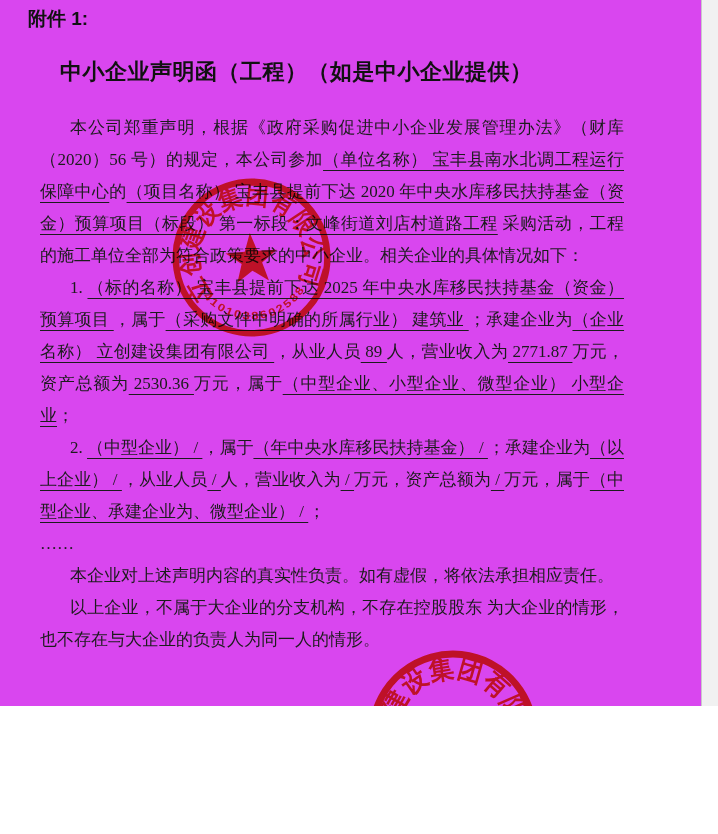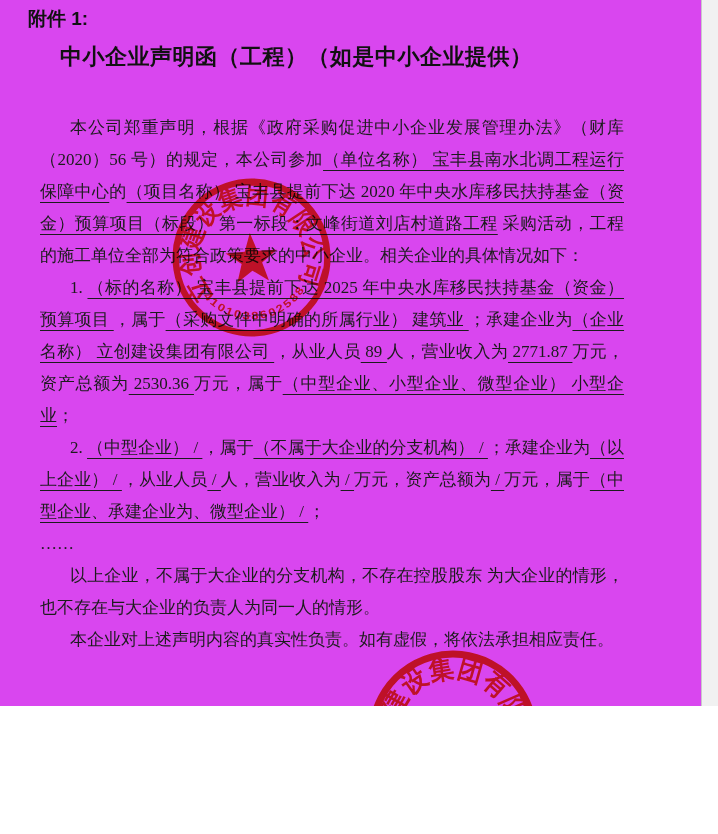--- a/index.html
+++ b/index.html
@@ -11,21 +11,21 @@
   .edge-right{
     position:absolute;top:0;right:0;bottom:0;width:16px;
     background:#f1f1f1;border-left:1px solid #c9c9c9;
   }
   .attach{
     position:absolute;left:28px;top:6px;
     font-family:"Liberation Sans","DejaVu Sans",sans-serif;
     font-weight:700;font-size:19px;color:#111;
   }
   .title{
-    position:absolute;left:60px;top:42px;margin:0;
+    position:absolute;left:60px;top:57px;margin:0;
     font-family:"Liberation Sans","DejaVu Sans",sans-serif;
     font-size:22px;font-weight:700;letter-spacing:.5px;color:#111;
   }
   .content{
     position:absolute;left:40px;top:112px;width:584px;
     font-size:17px;line-height:32px;text-align:justify;
   }
   .para{margin:0;}
   .indent{text-indent:30px;}
   .u{
@@ -56,27 +56,27 @@
   <div class="attach">附件 1:</div>
 
   <h1 class="title">中小企业声明函（工程）（如是中小企业提供）</h1>
 
   <div class="content">
 
     <p class="para indent"><span>本公司郑重声明，根据《政府采购促进中小企业发展管理办法》（财库（2020）56 号）的规定，本公司参加</span><span class="u">（单位名称） 宝丰县南水北调工程运行保障中心</span><span>的</span><span class="u">（项目名称） 宝丰县提前下达 2020 年中央水库移民扶持基金（资金）预算项目（标段） 第一标段：文峰街道刘店村道路工程</span><span> 采购活动，工程的施工单位全部为符合政策要求的中小企业。相关企业的具体情况如下：</span></p>
 
     <p class="para indent"><span>1. </span><span class="u">（标的名称） 宝丰县提前下达 2025 年中央水库移民扶持基金（资金）预算项目 </span><span>，属于</span><span class="u">（采购文件中明确的所属行业） 建筑业 </span><span>；承建企业为</span><span class="u">（企业名称） 立创建设集团有限公司 </span><span>，从业人员</span><span class="u"> 89 </span><span>人，营业收入为</span><span class="u"> 2771.87 </span><span>万元，资产总额为</span><span class="u"> 2530.36 </span><span>万元，属于</span><span class="u">（中型企业、小型企业、微型企业） 小型企业</span><span>；</span></p>
 
-    <p class="para indent"><span>2. </span><span class="u">（中型企业） / </span><span>，属于</span><span class="u">（不属于大企业的分支机构） / </span><span>；承建企业为</span><span class="u">（以上企业） / </span><span>，从业人员</span><span class="u"> / </span><span>人，营业收入为</span><span class="u"> / </span><span>万元，资产总额为</span><span class="u"> / </span><span>万元，属于</span><span class="u">（中型企业、承建企业为、微型企业） / </span><span>；</span></p>
+    <p class="para indent"><span>2. </span><span class="u">（中型企业） / </span><span>，属于</span><span class="u">（年中央水库移民扶持基金） / </span><span>；承建企业为</span><span class="u">（以上企业） / </span><span>，从业人员</span><span class="u"> / </span><span>人，营业收入为</span><span class="u"> / </span><span>万元，资产总额为</span><span class="u"> / </span><span>万元，属于</span><span class="u">（中型企业、承建企业为、微型企业） / </span><span>；</span></p>
 
     <p class="para">……</p>
 
+    <p class="para indent">本企业对上述声明内容的真实性负责。如有虚假，将依法承担相应责任。</p>
+
     <p class="para indent">以上企业，不属于大企业的分支机构，不存在控股股东 为大企业的情形，也不存在与大企业的负责人为同一人的情形。</p>
-
-    <p class="para indent">本企业对上述声明内容的真实性负责。如有虚假，将依法承担相应责任。</p>
 
   </div>
 
   <div class="sig">
     <div class="company-line"><span>企业名称（电子签章）：</span><span class="sig-val">立创建设集团有限公司</span></div>
     <div class="date-line"><span>日　期：</span><span class="sig-val">2025 年 1 月 18 日</span></div>
   </div>
 
   <div class="stamp stamp-mid">
     <svg viewBox="0 0 200 200">

